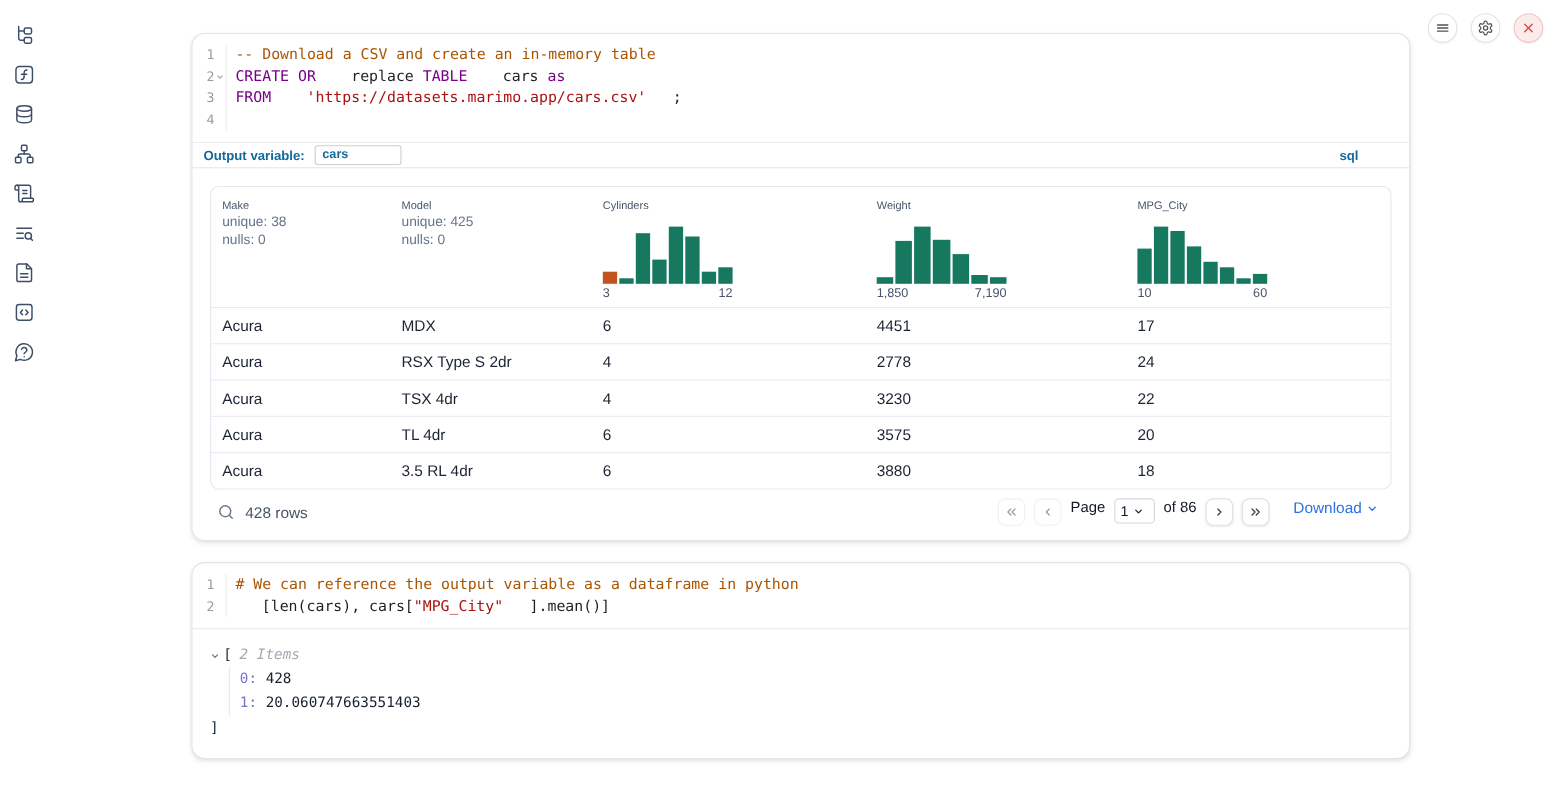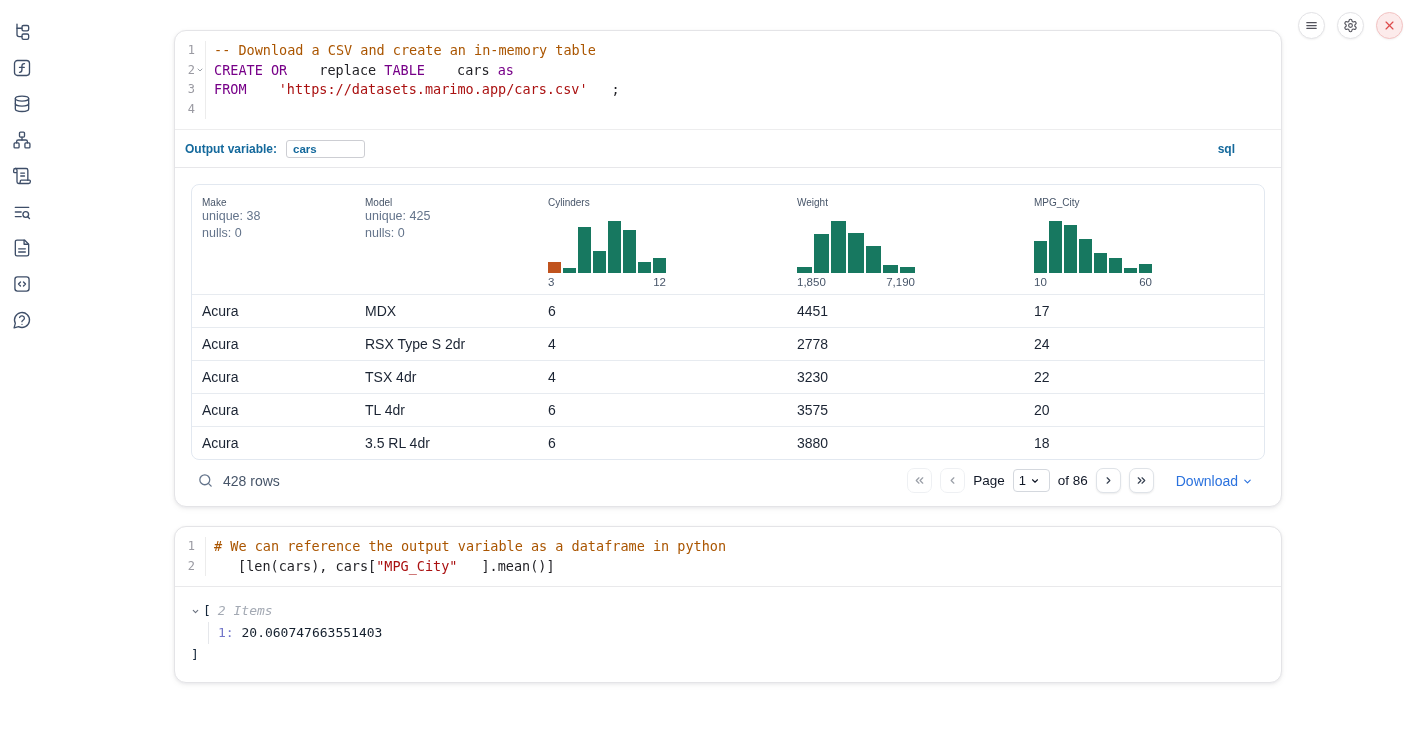--- a/index.html
+++ b/index.html
@@ -35,21 +35,21 @@
   .lnum { text-align: right; }
   .fold { width: 10px; height: 12px; display: flex; align-items: center; justify-content: center; color: #9aa0a8; }
   .fold svg { width: 8px; height: 8px; }
   .code { padding-left: 8px; white-space: pre; color: #1f1f24; }
   .tok-keyword { color: var(--kw); }
   .tok-comment { color: var(--comment); }
   .tok-string  { color: var(--str); }
   .tok-plain   { color: #1f1f24; margin-left: 24px; }
 
   
-  .outvar-row { height: 39px; border-top: 1px solid #ededee; border-bottom: 1px solid #e7e7ea;
+  .outvar-row { height: 24px; border-top: 1px solid #ededee; border-bottom: 1px solid #e7e7ea;
     display: flex; align-items: center; padding: 0 10px; }
   .outvar-label { font-size: 12px; font-weight: 700; color: var(--marimo-blue); }
   .outvar-input { margin-left: 9px; width: 79px; height: 18px; border: 1px solid #cdced3; border-radius: 3px;
     padding: 0 6px; font-family: "Liberation Sans", sans-serif; font-size: 11.5px; font-weight: 700;
     color: var(--marimo-blue); outline: none; }
   .lang-badge { margin-left: auto; margin-right: 36px; font-size: 12px; font-weight: 700;
     color: var(--marimo-blue); background: none; border: none; cursor: pointer; }
 
   
   .cell-output { padding: 16px 16px 5px; }
@@ -66,21 +66,21 @@
   .hist-axis { display: flex; justify-content: space-between; font-size: 11.5px; color: #475569; margin-top: 3px; }
   .tr { border-top: 1px solid #e7ebf0; height: 33px; align-items: center; }
   .td { padding: 0 10px; font-size: 14px; color: #1b2433; }
 
   
   .table-footer { display: flex; align-items: center; height: 41px; padding: 0 2px 0 6px; }
   .search-btn { background: none; border: none; color: #64748b; cursor: pointer;
     display: flex; align-items: center; }
   .search-btn svg { width: 17px; height: 17px; }
   .rows-count { margin-left: 9px; font-size: 14px; color: #475569; }
-  .pager { margin-left: auto; display: flex; align-items: center; gap: 8px; }
+  .pager { margin-left: auto; display: flex; align-items: flex-start; gap: 8px; }
   .pg-btn { width: 25px; height: 25px; border: 1px solid #dfe3e8; border-radius: 7px; background: #fff;
     box-shadow: 0 1px 2px rgba(0,0,0,.08); display: flex; align-items: center; justify-content: center;
     color: #374151; cursor: pointer; }
   .pg-btn svg { width: 13px; height: 13px; }
   .pg-btn.disabled { opacity: .5; box-shadow: none; }
   .pg-label, .pg-of { font-size: 13.5px; color: #111827; }
   .pg-select { height: 23px; min-width: 37px; border: 1px solid #d4d8de; border-radius: 4px; background: #fff;
     display: flex; align-items: center; gap: 4px; padding: 0 5px; font-size: 13px; color: #111827; cursor: pointer; }
   .pg-select svg { width: 10px; height: 10px; }
   .download { margin-left: 14px; margin-right: 10px; display: flex; align-items: center; gap: 4px;
@@ -419,19 +419,20 @@
       <div class="tree-row">
         <button class="tree-toggle">
           <svg viewBox="0 0 24 24" fill="none" stroke="currentColor" stroke-width="3" stroke-linecap="round" stroke-linejoin="round">
               <path d="m6 9 6 6 6-6"></path>
             </svg>
         </button>
         <span class="tree-bracket">[</span>
         <span class="tree-items">2 Items</span>
       </div>
       <div class="tree-children" id="tree-children">
+          <div class="tree-entry"><span class="tree-key">0:</span><span class="tree-val"> 428</span></div>
           <div class="tree-entry"><span class="tree-key">1:</span><span class="tree-val"> 20.060747663551403</span></div>
         </div>
       <div class="tree-bracket tree-close">]</div>
     </div>
   </section>
 
 </main>
 
 </body></html>

